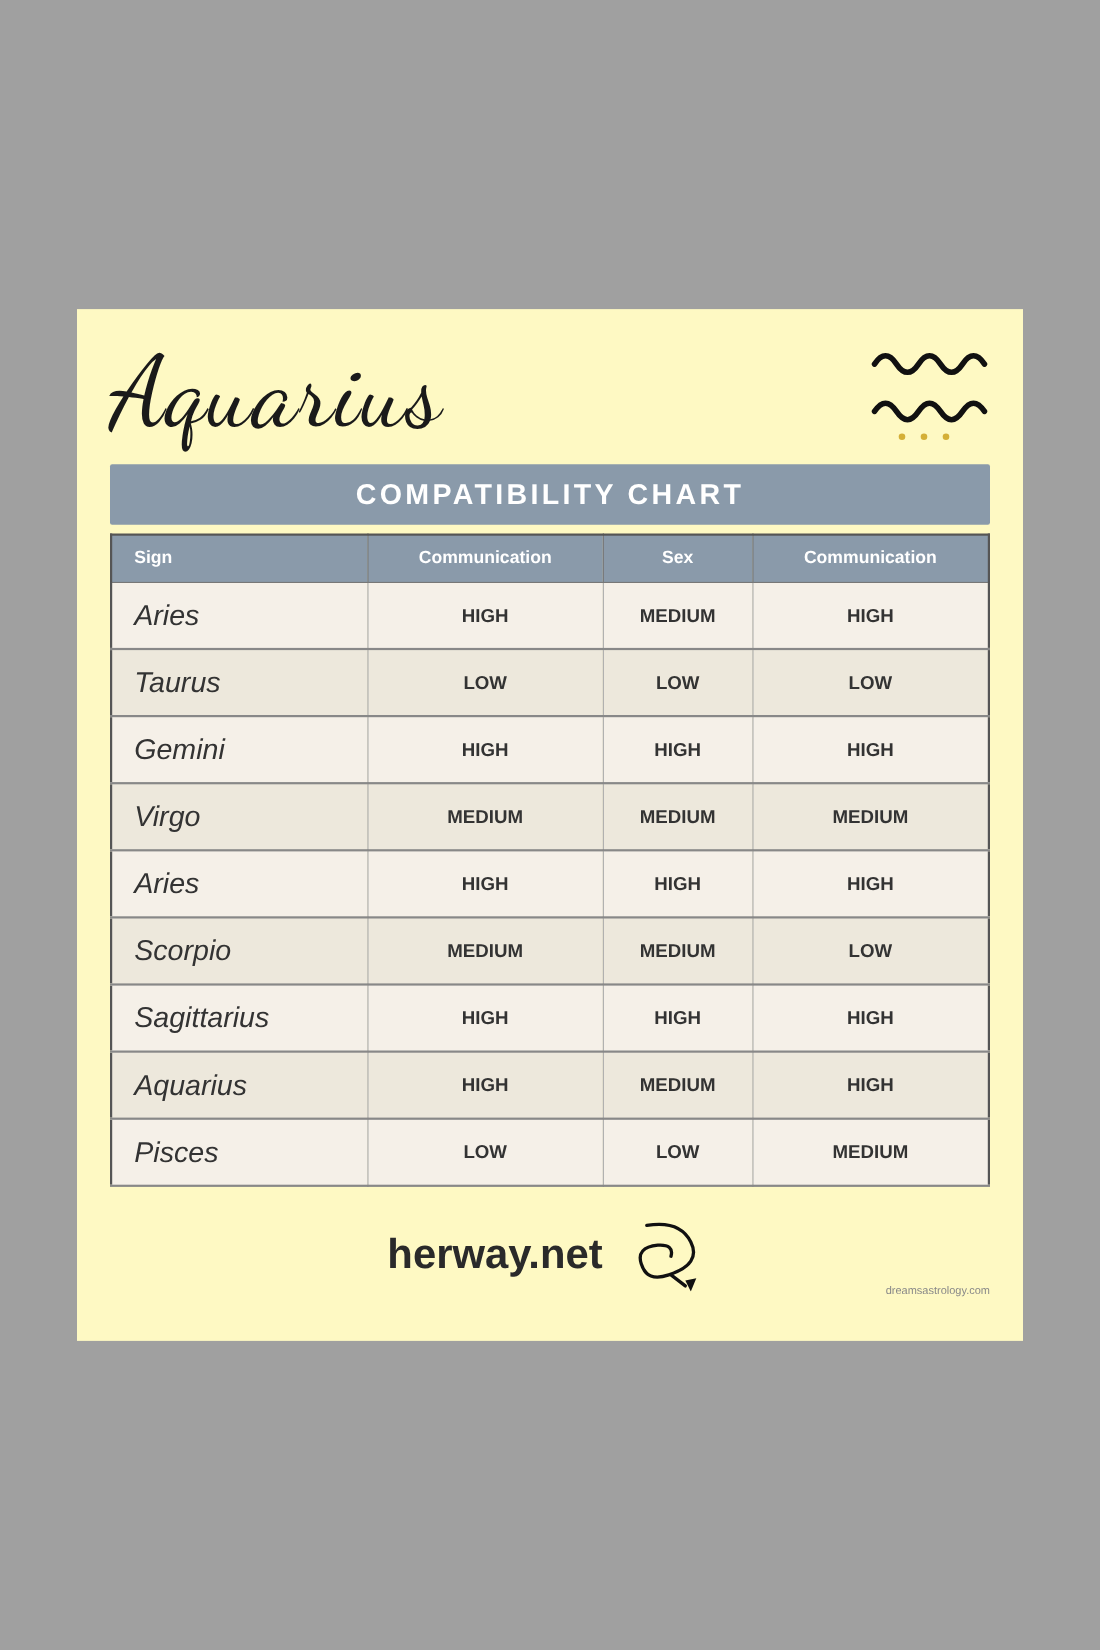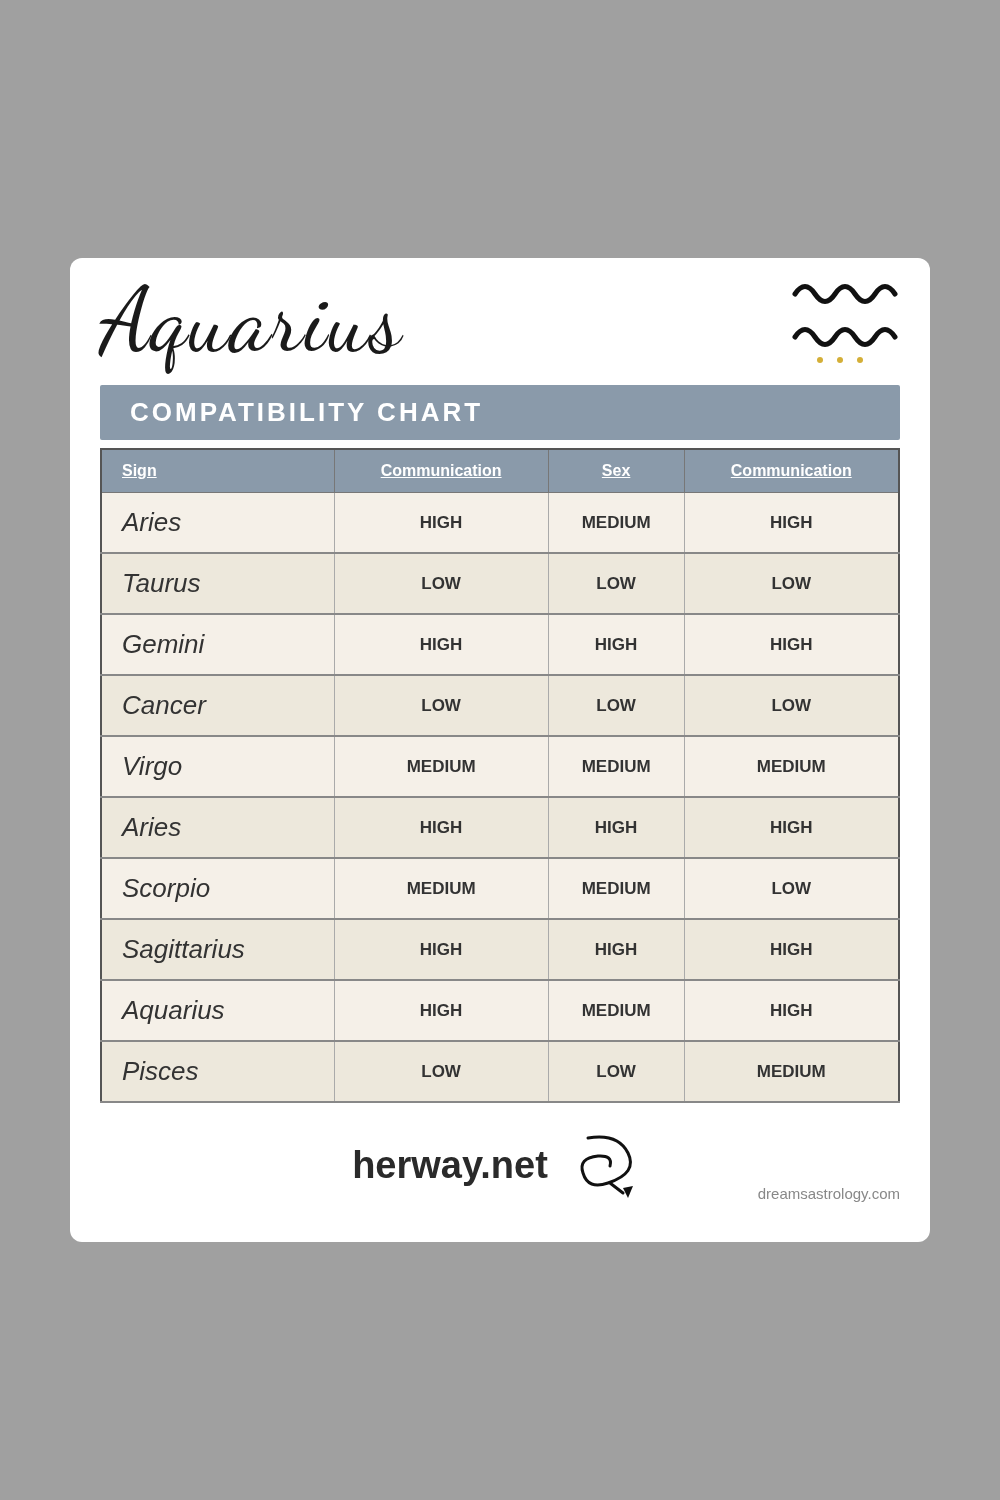--- a/index.html
+++ b/index.html
@@ -8,43 +8,44 @@
       height: 1500px;
       background-color: #a0a0a0;
       display: flex;
       align-items: center;
       justify-content: center;
       font-family: Arial, sans-serif;
       overflow: hidden;
     }
     .card {
       width: 860px;
-      background-color: #ffffff;
-      border-radius: 12px;
-      padding: 16px 30px 40px 30px;
+      background-color: #fef9c3;
+      border-radius: 0;
+      padding: 30px 30px 40px 30px;
       position: relative;
     }
     .header {
       display: flex;
       align-items: center;
       justify-content: space-between;
       margin-bottom: 10px;
       padding-bottom: 10px;
     }
     .title-aquarius {
       font-size: 90px;
       font-family: 'Brush Script MT', cursive, 'Dancing Script', cursive;
       color: #1a1a1a;
       line-height: 1;
       font-weight: 400;
       letter-spacing: 2px;
     }
     .compatibility-banner {
       background-color: #8a9aaa;
       color: white;
+      text-align: center;
       padding: 12px 30px;
       font-size: 26px;
       font-weight: 700;
       letter-spacing: 3px;
       margin-bottom: 8px;
       border-radius: 2px;
     }
     .chart-table {
       width: 100%;
       border-collapse: collapse;
@@ -53,21 +54,20 @@
     .chart-table thead tr {
       background-color: #8a9aaa;
     }
     .chart-table thead th {
       padding: 12px 10px;
       color: white;
       font-size: 16px;
       font-weight: 600;
       text-align: center;
       border: 1px solid #777;
-      text-decoration: underline;
     }
     .chart-table thead th:first-child {
       text-align: left;
       padding-left: 20px;
     }
     .chart-table tbody tr {
       border-bottom: 2px solid #888;
     }
     .chart-table tbody tr:nth-child(odd) {
       background-color: #f5f0e8;
@@ -113,21 +113,21 @@
     }
     .footer-domain {
       font-size: 38px;
       font-weight: 700;
       color: #2a2a2a;
     }
     .watermark {
       position: absolute;
       bottom: 0;
       right: 0;
-      font-size: 15px;
+      font-size: 10px;
       color: #888;
       text-align: right;
     }
     
     .wavy-symbol {
       display: flex;
       flex-direction: column;
       gap: 8px;
       align-items: center;
     }
@@ -183,26 +183,20 @@
           <td>LOW</td>
           <td>LOW</td>
         </tr>
         <tr>
           <td class="sign-gemini">Gemini</td>
           <td>HIGH</td>
           <td>HIGH</td>
           <td>HIGH</td>
         </tr>
         <tr>
-          <td class="sign-cancer">Cancer</td>
-          <td>LOW</td>
-          <td>LOW</td>
-          <td>LOW</td>
-        </tr>
-        <tr>
           <td class="sign-virgo">Virgo</td>
           <td>MEDIUM</td>
           <td>MEDIUM</td>
           <td>MEDIUM</td>
         </tr>
         <tr>
           <td class="sign-libra">Aries</td>
           <td>HIGH</td>
           <td>HIGH</td>
           <td>HIGH</td>

